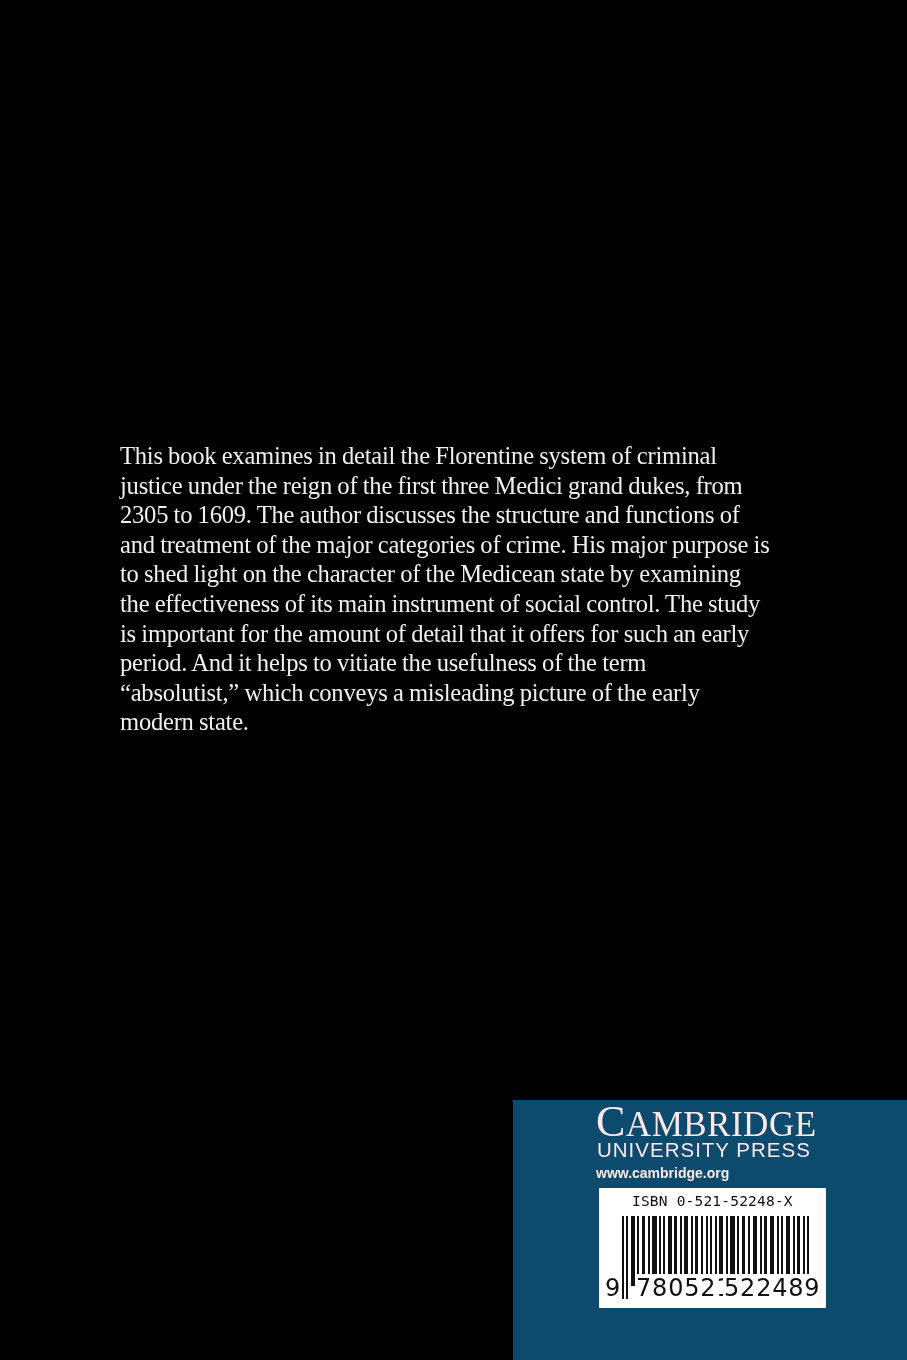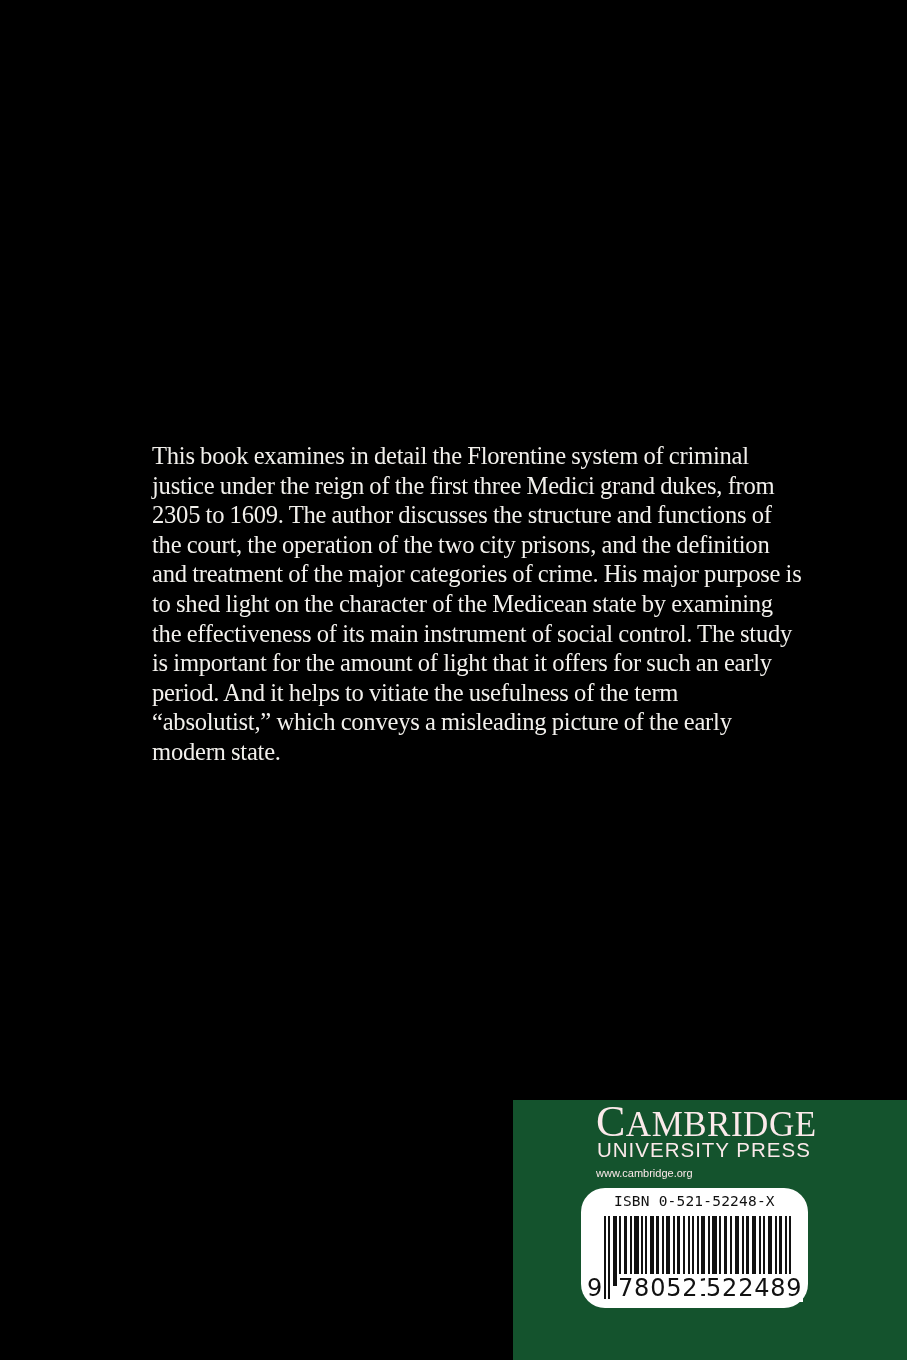--- a/index.html
+++ b/index.html
@@ -14,26 +14,26 @@
     position: absolute;
     left: 120px; top: 441px;
     width: 680px;
     color: #f2f0ec;
     font-size: 24.6px;
     line-height: 29.6px;
     letter-spacing: -0.25px;
     word-spacing: -0.5px;
     margin: 0;
   }
-  .blurb .line { display: block; white-space: nowrap; margin-left: 32px; }
+  .blurb .line { display: block; white-space: nowrap; }
   .publisher-panel {
     position: absolute;
     left: 513px; top: 1100px;
     width: 394px; height: 260px;
-    background: #14532d;
+    background: #0c4a6e;
   }
   .logo-main {
     position: absolute;
     left: 83px; top: 0px;
     color: #fbe9ea;
     font-family: "Liberation Serif", "DejaVu Serif", serif;
     font-size: 35px;
     letter-spacing: 0.5px;
     line-height: 40px;
     margin-top: 2px;
@@ -46,30 +46,29 @@
     font-family: Liberation Sans, sans-serif;
     font-size: 20.5px;
     letter-spacing: 1px;
     line-height: 24px;
   }
   .website {
     position: absolute;
     left: 83px; top: 63px;
     color: #fbe9ea;
     font-family: "Liberation Sans", "DejaVu Sans", sans-serif;
-    font-weight: normal;
-    font-size: 11px;
+    font-weight: bold;
+    font-size: 14px;
     line-height: 20px;
   }
   .barcode-box {
     position: absolute;
-    left: 68px; top: 88px;
+    left: 86px; top: 88px;
     width: 227px; height: 120px;
     background: #ffffff;
-    border-radius: 24px;
   }
   .isbn-text {
     position: absolute;
     left: 33px; top: 5px;
     font-family: "DejaVu Sans Mono", "Liberation Mono", monospace;
     font-size: 14.5px;
     color: #111;
     letter-spacing: 0.2px;
   }
   .bars {
@@ -90,25 +89,24 @@
   .ean-digits .g1 { position: absolute; left: 30px; letter-spacing: 0.8px; background: #fff; padding: 0 1px; }
   .ean-digits .g2 { position: absolute; left: 118px; letter-spacing: 0.8px; background: #fff; padding: 0 1px; }
 </style>
 </head>
 <body>
 
 <div class="blurb">
   <span class="line">This book examines in detail the Florentine system of criminal</span>
   <span class="line">justice under the reign of the first three Medici grand dukes, from</span>
   <span class="line">2305 to 1609. The author discusses the structure and functions of</span>
-  <span class="line">the court, the operation of the two city prisons, and the definition</span>
   <span class="line">and treatment of the major categories of crime. His major purpose is</span>
   <span class="line">to shed light on the character of the Medicean state by examining</span>
   <span class="line">the effectiveness of its main instrument of social control. The study</span>
-  <span class="line">is important for the amount of light that it offers for such an early</span>
+  <span class="line">is important for the amount of detail that it offers for such an early</span>
   <span class="line">period. And it helps to vitiate the usefulness of the term</span>
   <span class="line">“absolutist,” which conveys a misleading picture of the early</span>
   <span class="line">modern state.</span>
 </div>
 
 <div class="publisher-panel">
   <div class="logo-main"><span class="cap">C</span><span>AMBRIDGE</span></div>
   <div class="logo-sub">UNIVERSITY PRESS</div>
   <div class="website">www.cambridge.org</div>
 

